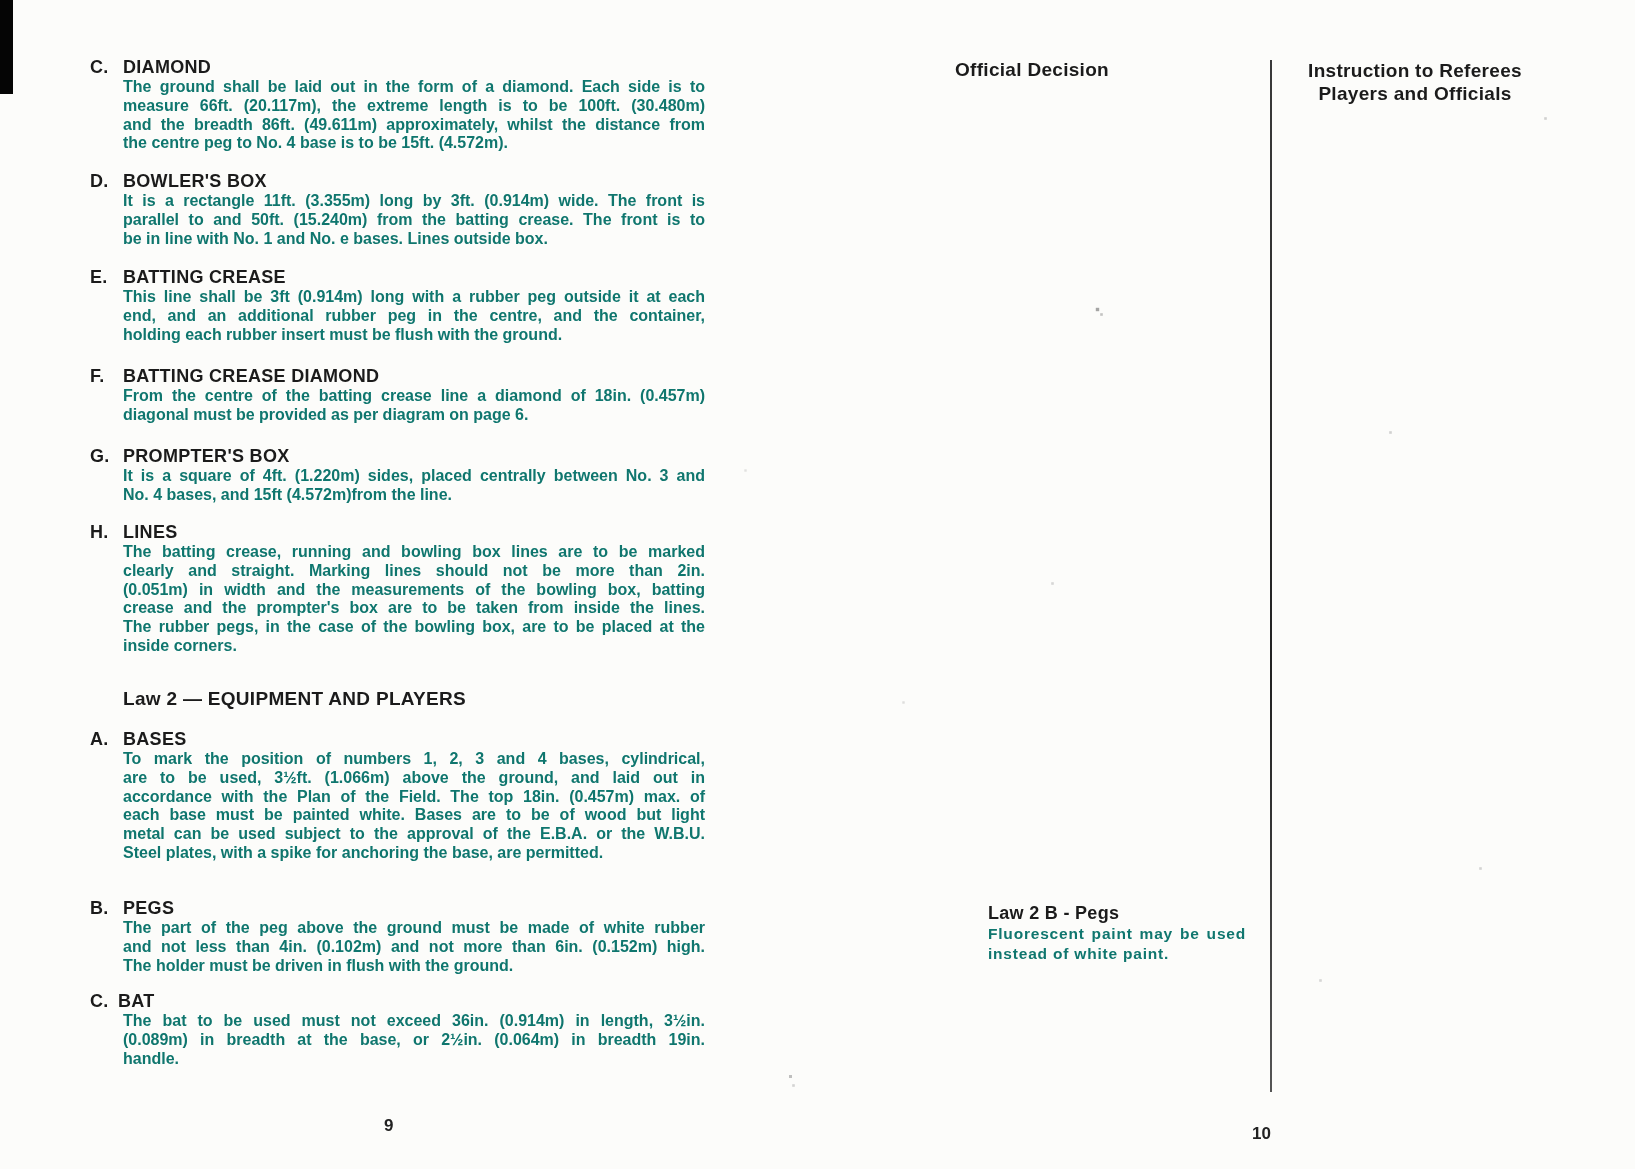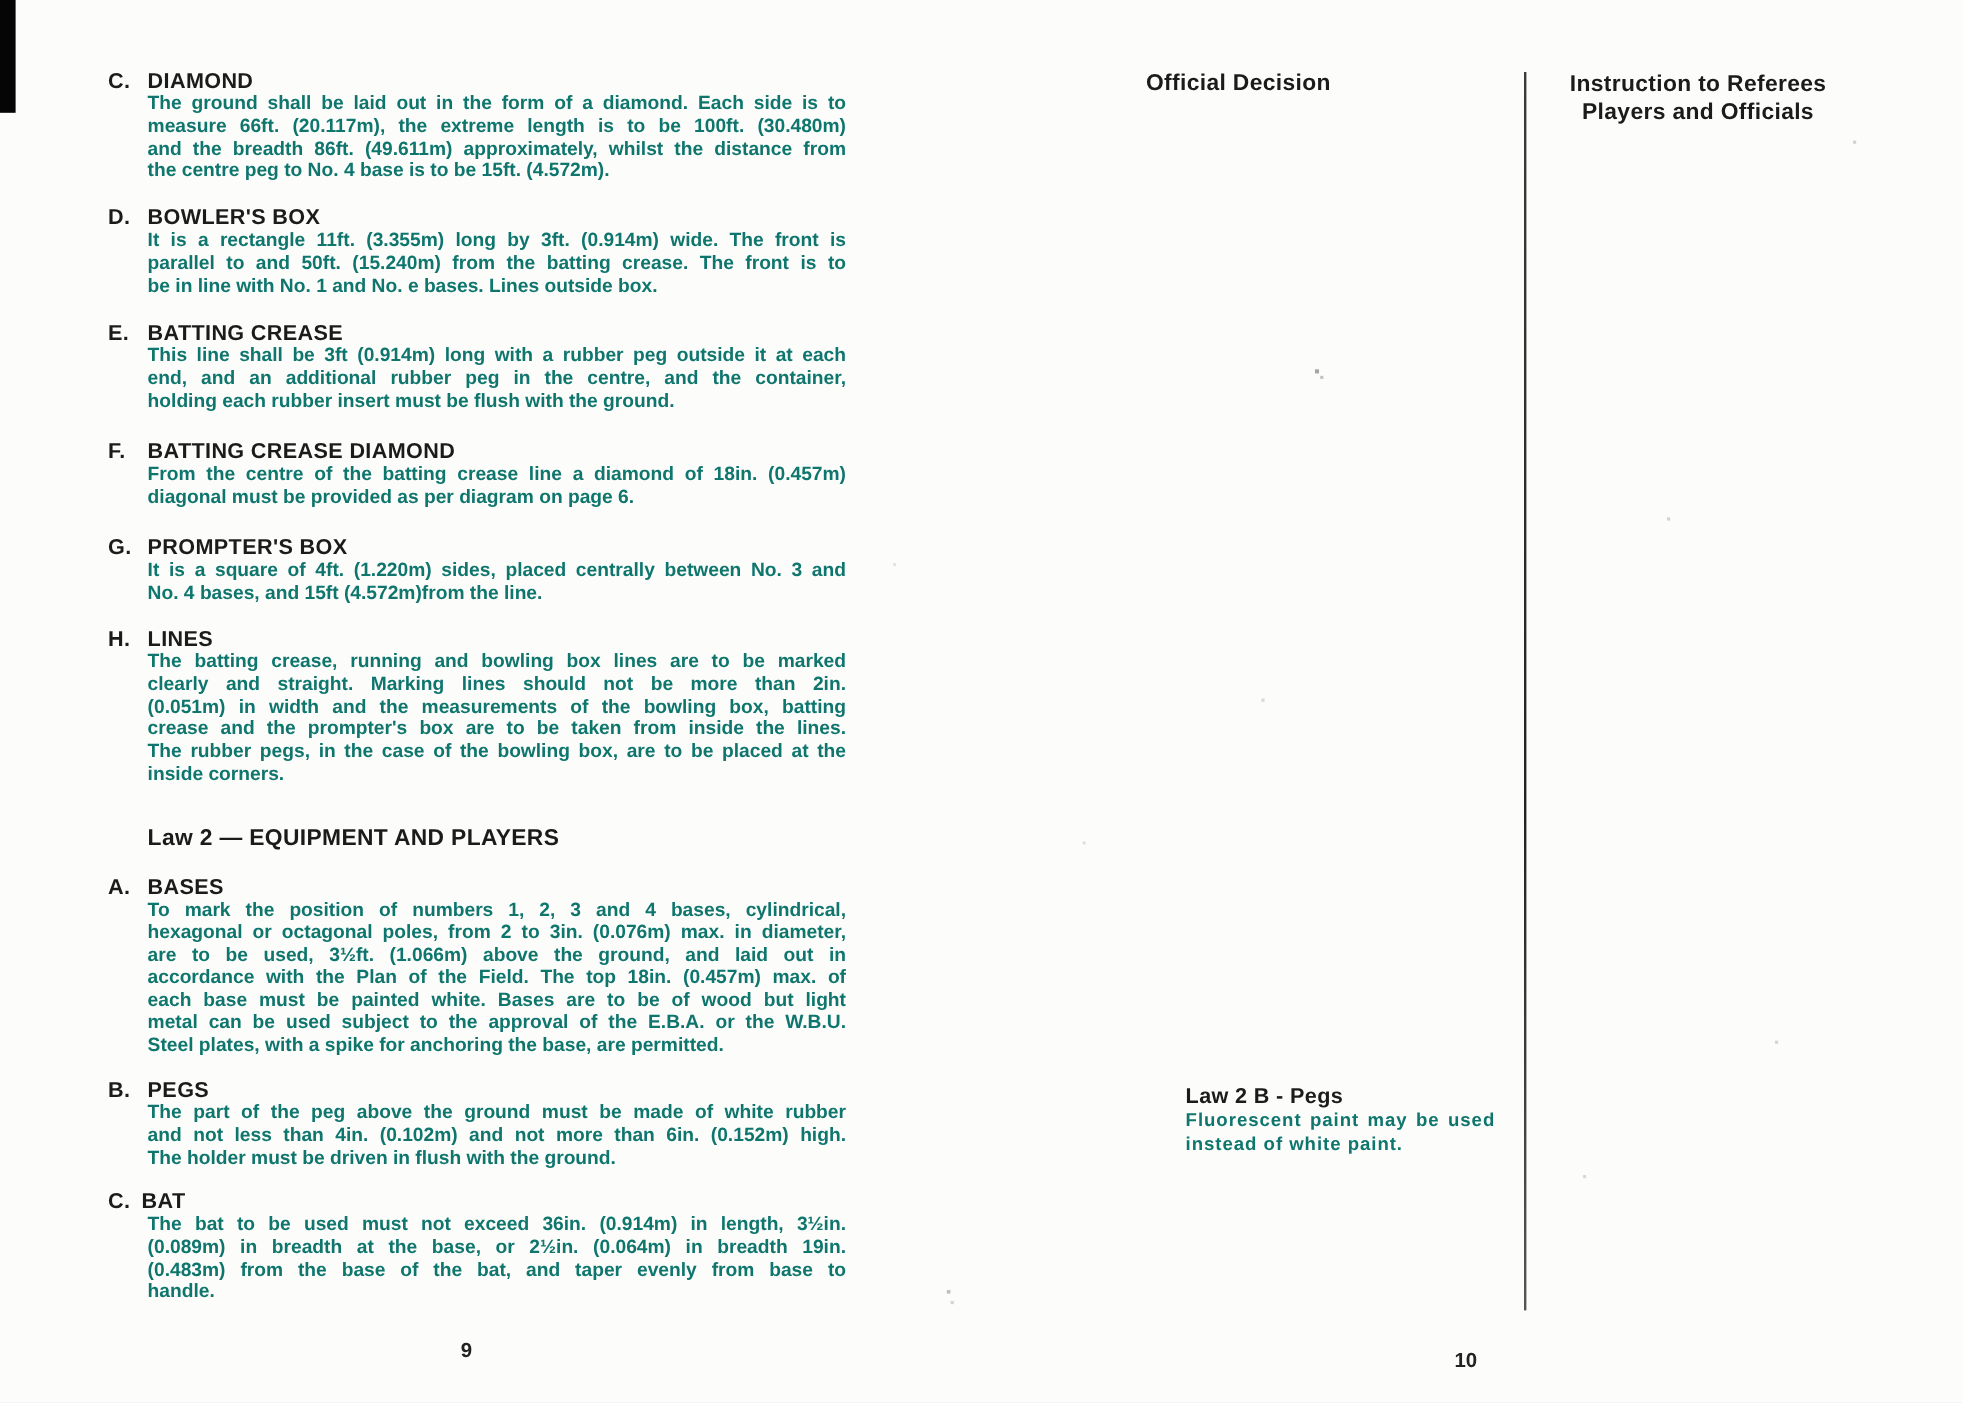--- a/index.html
+++ b/index.html
@@ -44,21 +44,21 @@
   #annotation-block{position:absolute;left:988px;top:902px;width:258px;}
   #annotation-title{font-weight:700;font-size:18px;line-height:22px;letter-spacing:.3px;}
   #annotation-body .bline{font-size:15.5px;letter-spacing:.8px;line-height:19.5px;}
   
   #column-divider{
     position:absolute;left:1270px;top:60px;width:2px;height:1032px;
     background:linear-gradient(#3a3a3a,#222 60%,#555);
   }
   .page-number{position:absolute;font-size:17px;font-weight:700;color:#222;}
   #page-number-left{left:384px;top:1116px;}
-  #page-number-right{left:1212px;top:1124px;}
+  #page-number-right{left:1252px;top:1124px;}
   #corner-bar{position:absolute;left:0;top:0;width:13px;height:94px;background:#050505;}
   #specks{
     position:absolute;left:0;top:0;width:1px;height:1px;background:transparent;
     box-shadow:
       1097px 309px 0 1.2px rgba(60,60,60,.45),
       1101px 314px 0 .8px rgba(90,90,90,.35),
       790px 1076px 0 1px rgba(100,100,100,.4),
       793px 1085px 0 .8px rgba(120,120,120,.3),
       1545px 118px 0 .8px rgba(110,110,110,.3),
       1390px 432px 0 .8px rgba(110,110,110,.3),
@@ -140,21 +140,20 @@
       </div>
   </div>
 
   <div class="law-heading">Law 2 — EQUIPMENT AND PLAYERS</div>
 
   <div class="section" style="top:728px">
     <div class="letter">A.</div>
     <div class="stitle">BASES</div>
     <div class="sbody">
         <div class="bline">To mark the position of numbers 1, 2, 3 and 4 bases, cylindrical,</div>
-        <div class="bline">hexagonal or octagonal poles, from 2 to 3in. (0.076m) max. in diameter,</div>
         <div class="bline">are to be used, 3½ft. (1.066m) above the ground, and laid out in</div>
         <div class="bline">accordance with the Plan of the Field. The top 18in. (0.457m) max. of</div>
         <div class="bline">each base must be painted white. Bases are to be of wood but light</div>
         <div class="bline">metal can be used subject to the approval of the E.B.A. or the W.B.U.</div>
         <div class="bline lastline">Steel plates, with a spike for anchoring the base, are permitted.</div>
       </div>
   </div>
 
   <div class="section" style="top:897px">
     <div class="letter">B.</div>
@@ -165,21 +164,20 @@
         <div class="bline lastline">The holder must be driven in flush with the ground.</div>
       </div>
   </div>
 
   <div class="section" style="top:990px">
     <div class="letter">C.</div>
     <div class="stitle" style="margin-left:28px">BAT</div>
     <div class="sbody">
         <div class="bline">The bat to be used must not exceed 36in. (0.914m) in length, 3½in.</div>
         <div class="bline">(0.089m) in breadth at the base, or 2½in. (0.064m) in breadth 19in.</div>
-        <div class="bline">(0.483m) from the base of the bat, and taper evenly from base to</div>
         <div class="bline lastline">handle.</div>
       </div>
   </div>
 
   <div class="page-number" id="page-number-left">9</div>
 
   <div class="col-header" id="official-decision-header">Official Decision</div>
 
   <div id="column-divider"></div>
 

